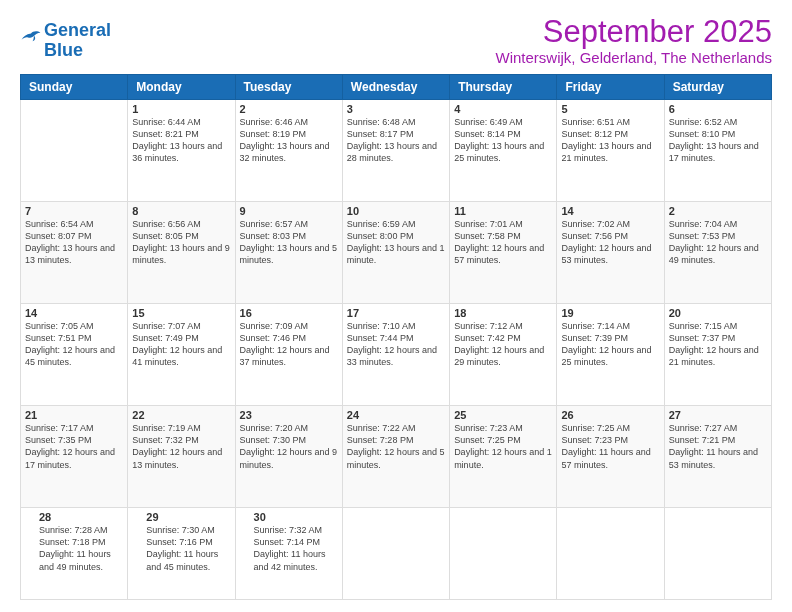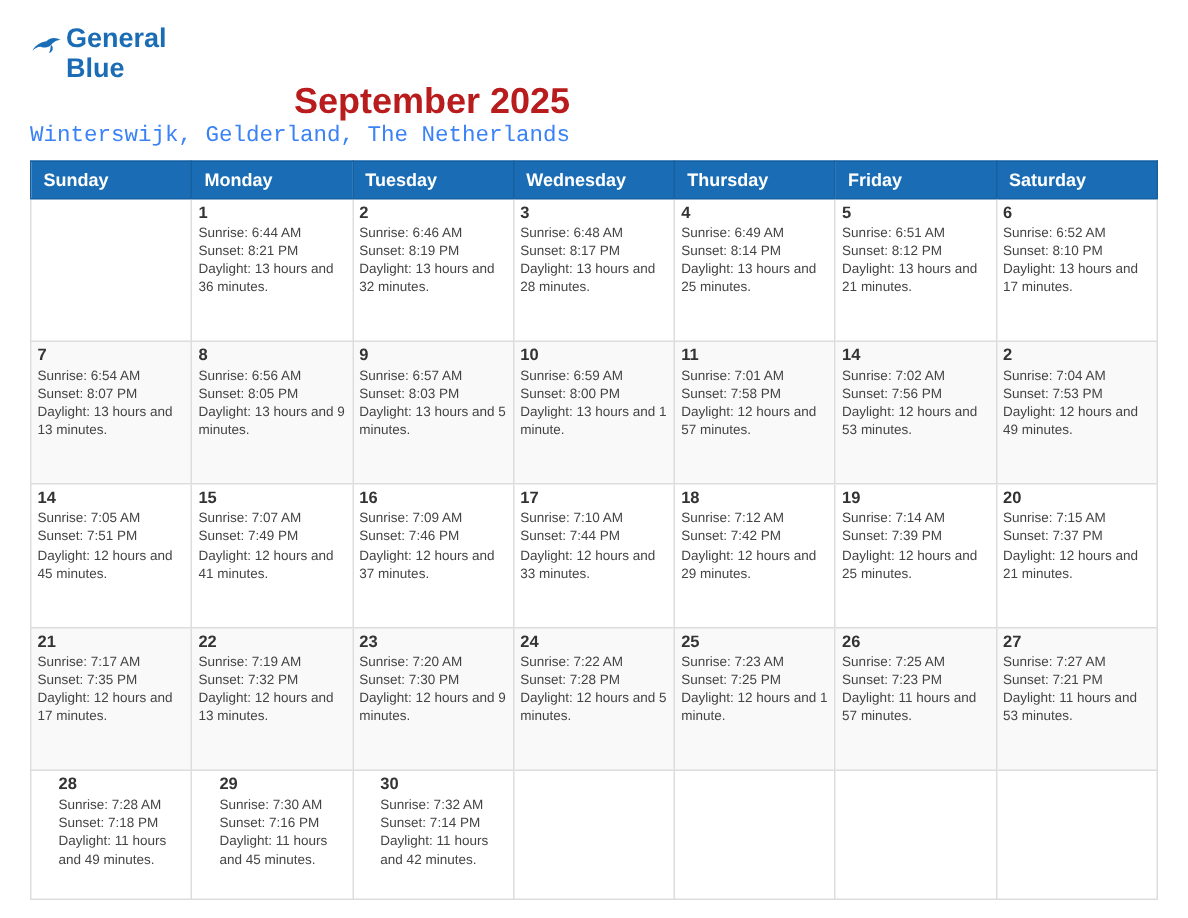--- a/index.html
+++ b/index.html
@@ -12,24 +12,23 @@
     }
     .page {
       width: 792px;
       height: 612px;
       padding: 16px 20px 12px 20px;
       display: flex;
       flex-direction: column;
     }
     .header {
       display: flex;
-      align-items: flex-start;
+      align-items: center;
       justify-content: space-between;
       margin-bottom: 8px;
-      flex-direction: column;
     }
     .logo {
       display: flex;
       align-items: center;
       gap: 2px;
     }
     .logo-text {
       font-size: 18px;
       font-weight: bold;
       color: #333;
@@ -37,30 +36,29 @@
     }
     .logo-text span { color: #1a6db5; }
     .logo-bird {
       width: 22px;
       height: 18px;
     }
     .title-block {
       text-align: right;
     }
     .month-title {
-      font-size: 24px;
-      font-weight: bold;
-      color: #b91c1c;
+      font-size: 31px;
+      font-weight: normal;
+      color: #a21caf;
       line-height: 1;
     }
     .subtitle {
       font-size: 15px;
-      color: #3b82f6;
+      color: #a21caf;
       margin-top: 2px;
-      font-family: Liberation Mono, monospace;
     }
     .calendar {
       flex: 1;
       border: 1px solid #ccc;
       border-collapse: collapse;
       width: 100%;
       table-layout: fixed;
     }
     .calendar th {
       background: #1a6db5;

